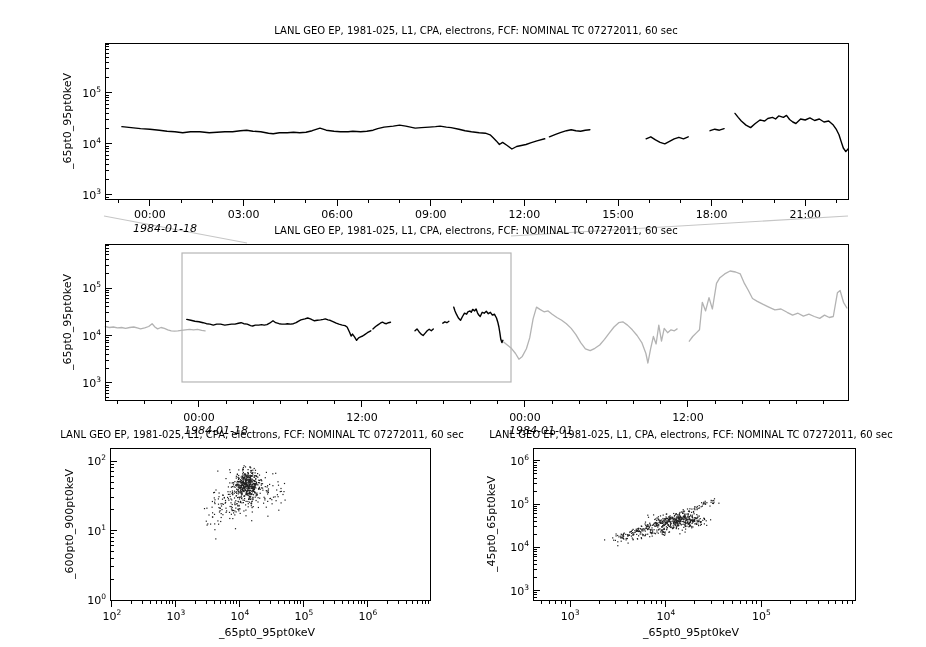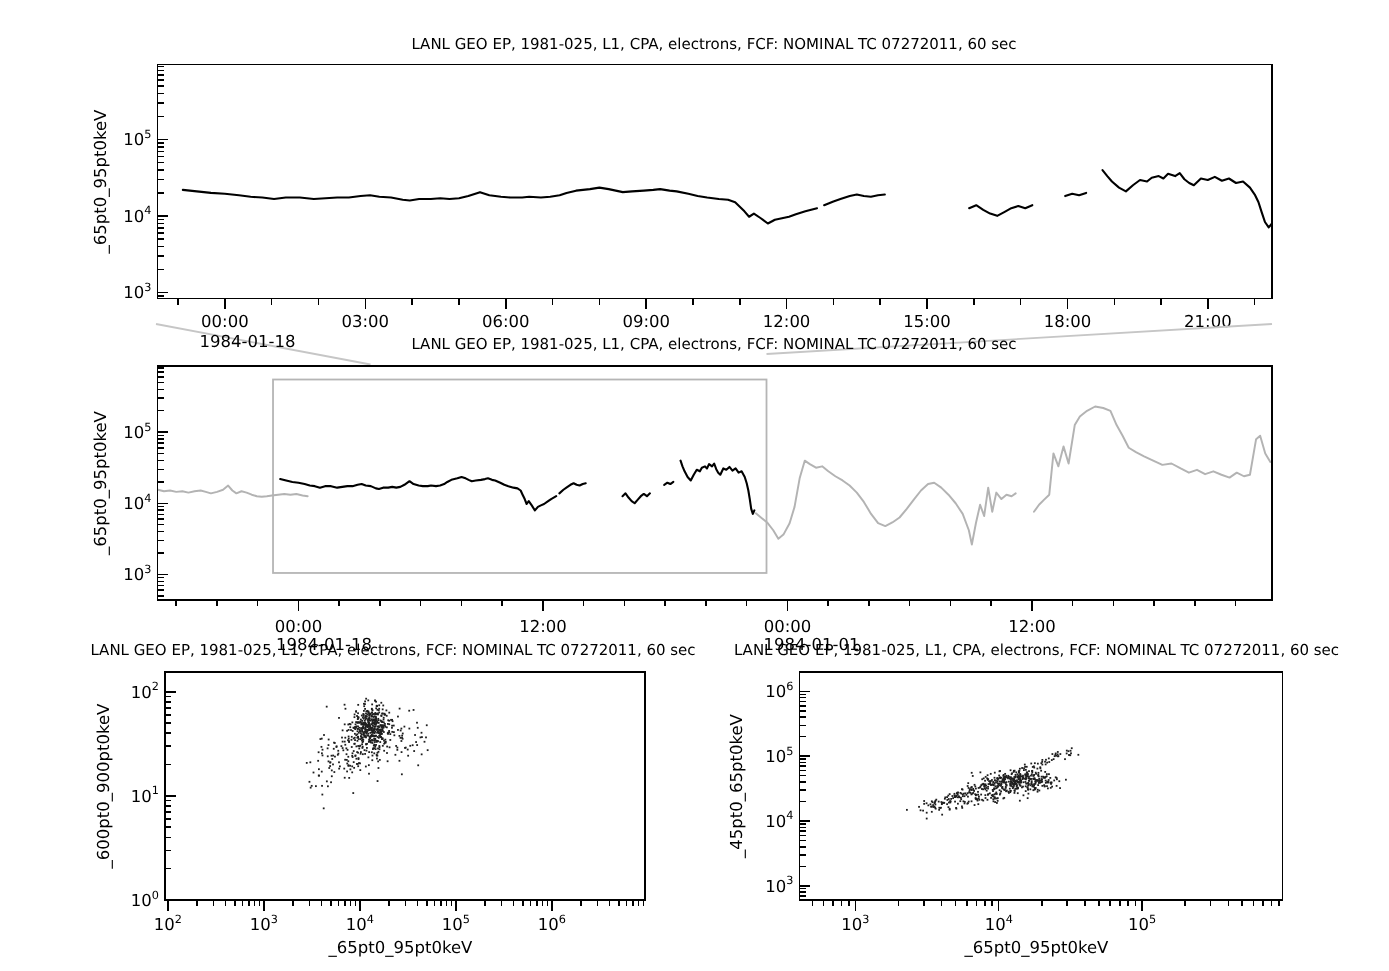--- a/index.html
+++ b/index.html
@@ -3,21 +3,21 @@
 <meta charset="utf-8">
 <style>
   html,body{margin:0;padding:0;background:#ffffff;}
   .canvas{position:relative;width:926px;height:647px;background:#ffffff;overflow:hidden;
           font-family:"DejaVu Sans","Liberation Sans",sans-serif;}
   svg{position:absolute;left:0;top:0;}
   .t{position:absolute;font-size:10px;color:#000;white-space:nowrap;
      transform:translate(-50%,-50%);letter-spacing:0;}
   .ylab{transform:translate(-50%,-50%) rotate(-90deg);font-size:11px;}
   .xlab{font-size:11px;}
-  .date{font-size:11px;}
+  .date{font-size:11px;font-style:italic;}
 </style>
 </head>
 <body>
 
 <div class="canvas">
   <svg id="chart-svg" width="926" height="647">
       <g>
         <polyline points="121.9,126.6 131.2,127.6 140.6,128.6 149.9,129.2 159.3,130.2 167.1,131.2 174.9,131.7 182.7,132.7 190.5,131.7 199.9,131.7 209.2,132.7 217.0,132.2 224.8,131.7 232.6,131.7 240.4,130.7 246.7,130.2 252.9,131.2 260.7,131.7 268.5,133.2 273.2,133.7 279.4,132.7 287.2,132.7 293.5,132.2 299.7,132.7 306.0,132.2 312.2,130.7 320.0,128.1 326.2,130.2 334.0,131.2 340.3,131.7 348.1,131.7 352.8,131.2 360.6,131.7 366.8,131.2 373.1,130.2 377.7,128.6 384.0,127.1 393.3,126.1 399.6,125.1 405.8,126.1 410.5,127.1 415.2,128.1 421.4,127.6 429.2,127.1 435.5,126.6 440.1,126.1 446.4,127.1 451.1,127.6 458.9,129.2 465.1,130.7 471.4,131.7 479.2,132.7 485.4,133.2 490.1,134.8 493.2,137.8 496.3,140.9 499.4,144.5 502.6,142.4 507.2,145.5 511.9,149.0 516.6,146.5 521.3,145.5 526.0,144.5 530.6,142.9 536.9,140.9 544.7,138.8" fill="none" stroke="#000000" stroke-width="1.4" stroke-linejoin="round" stroke-linecap="round"></polyline>
         <polyline points="549.4,136.8 555.6,134.3 560.3,132.7 566.5,130.7 571.2,129.7 575.9,130.7 580.6,131.2 585.3,130.2 589.9,129.7" fill="none" stroke="#000000" stroke-width="1.4" stroke-linejoin="round" stroke-linecap="round"></polyline>
         <polyline points="646.1,138.8 650.8,136.8 655.5,139.9 660.1,142.4 664.8,143.9 669.5,141.4 674.2,138.8 678.9,137.3 683.5,138.8 688.2,136.8" fill="none" stroke="#000000" stroke-width="1.4" stroke-linejoin="round" stroke-linecap="round"></polyline>

